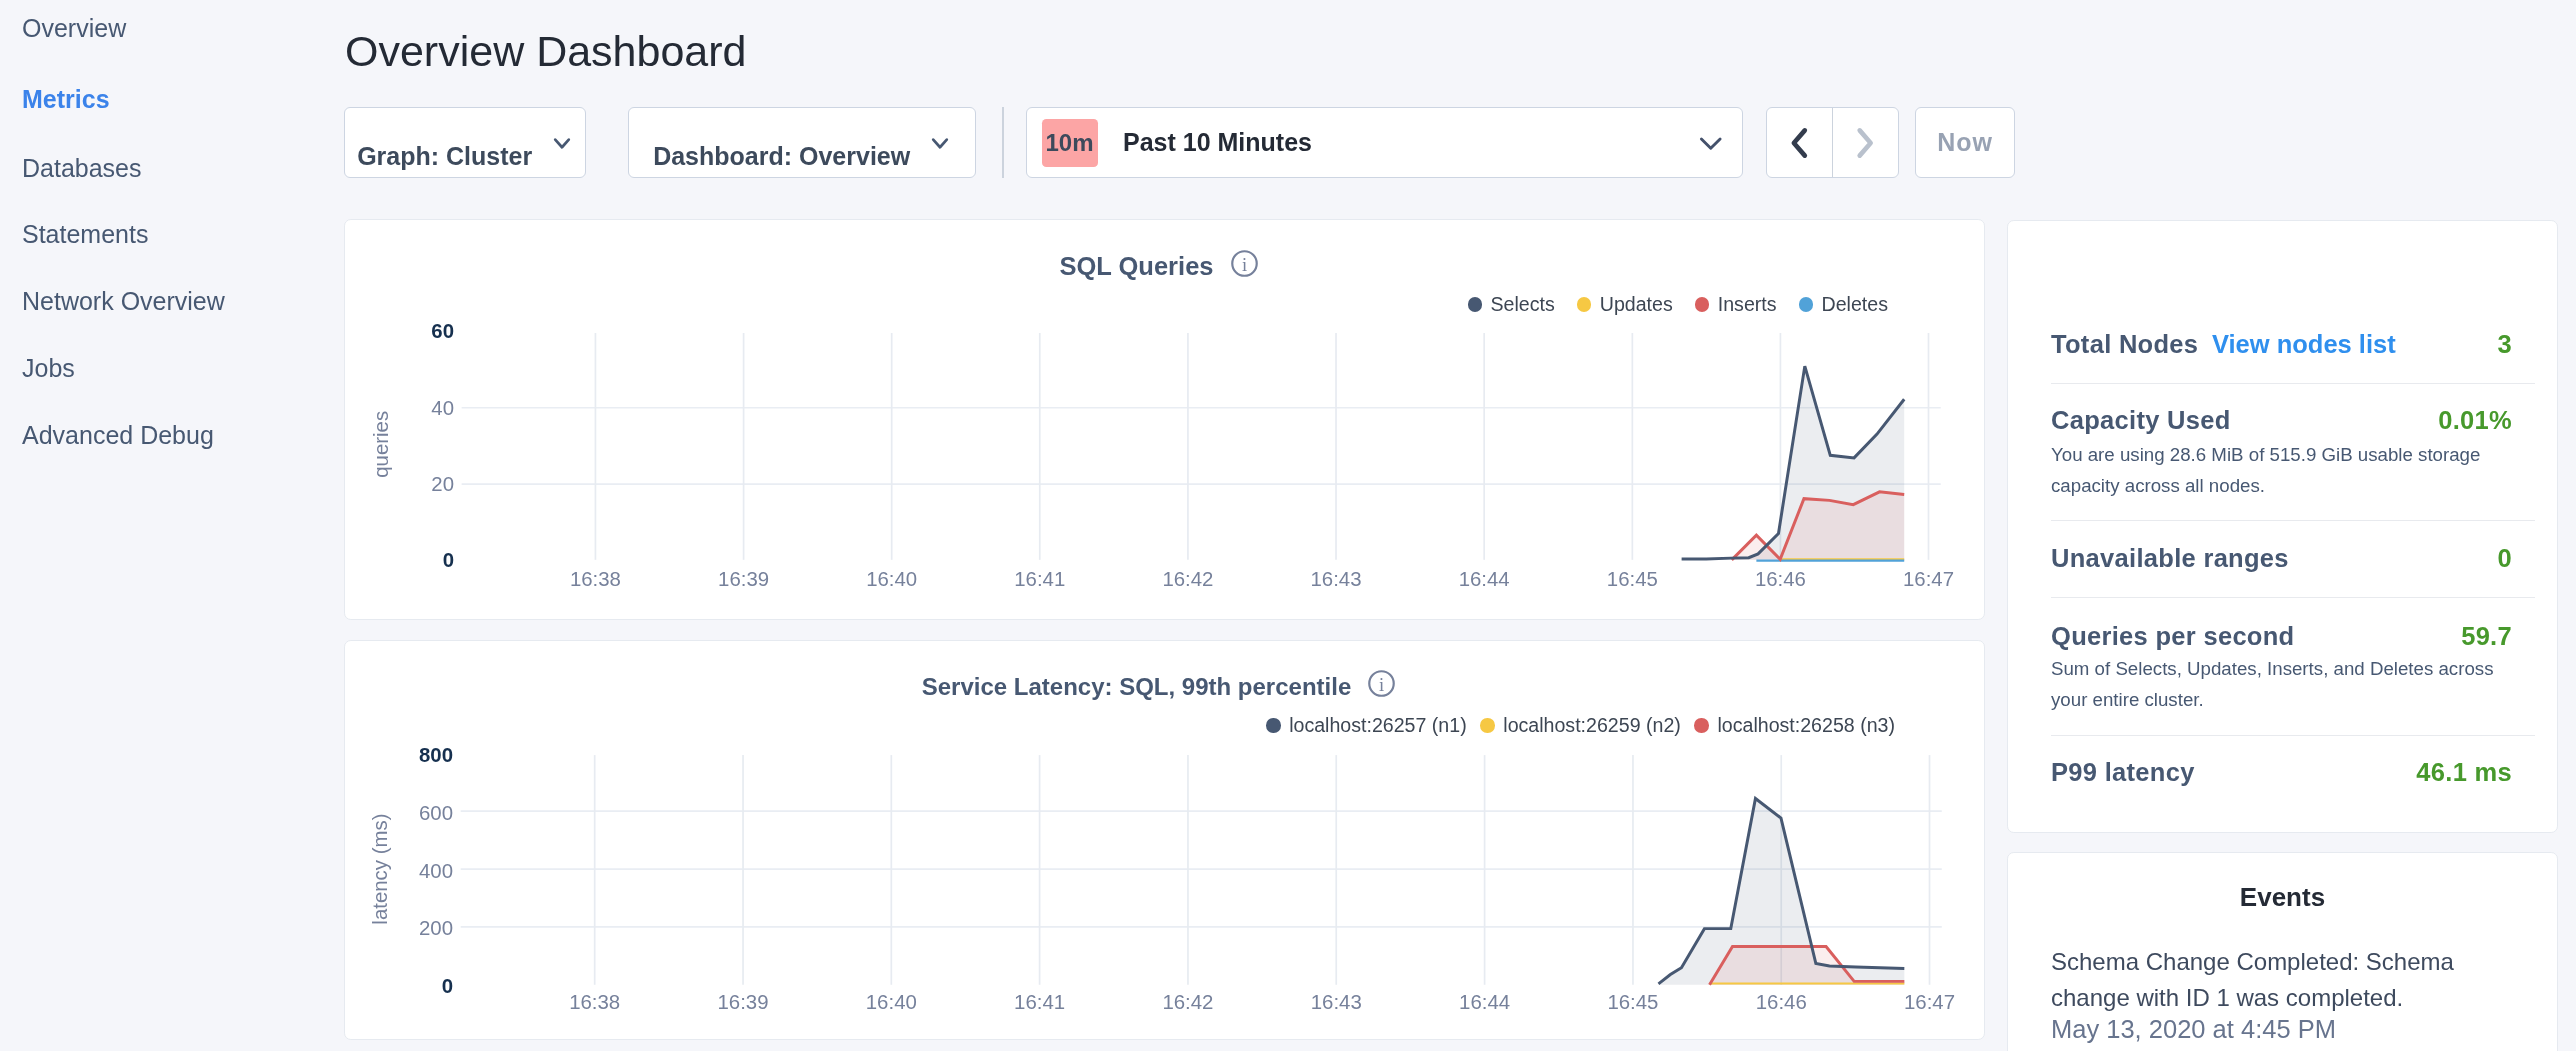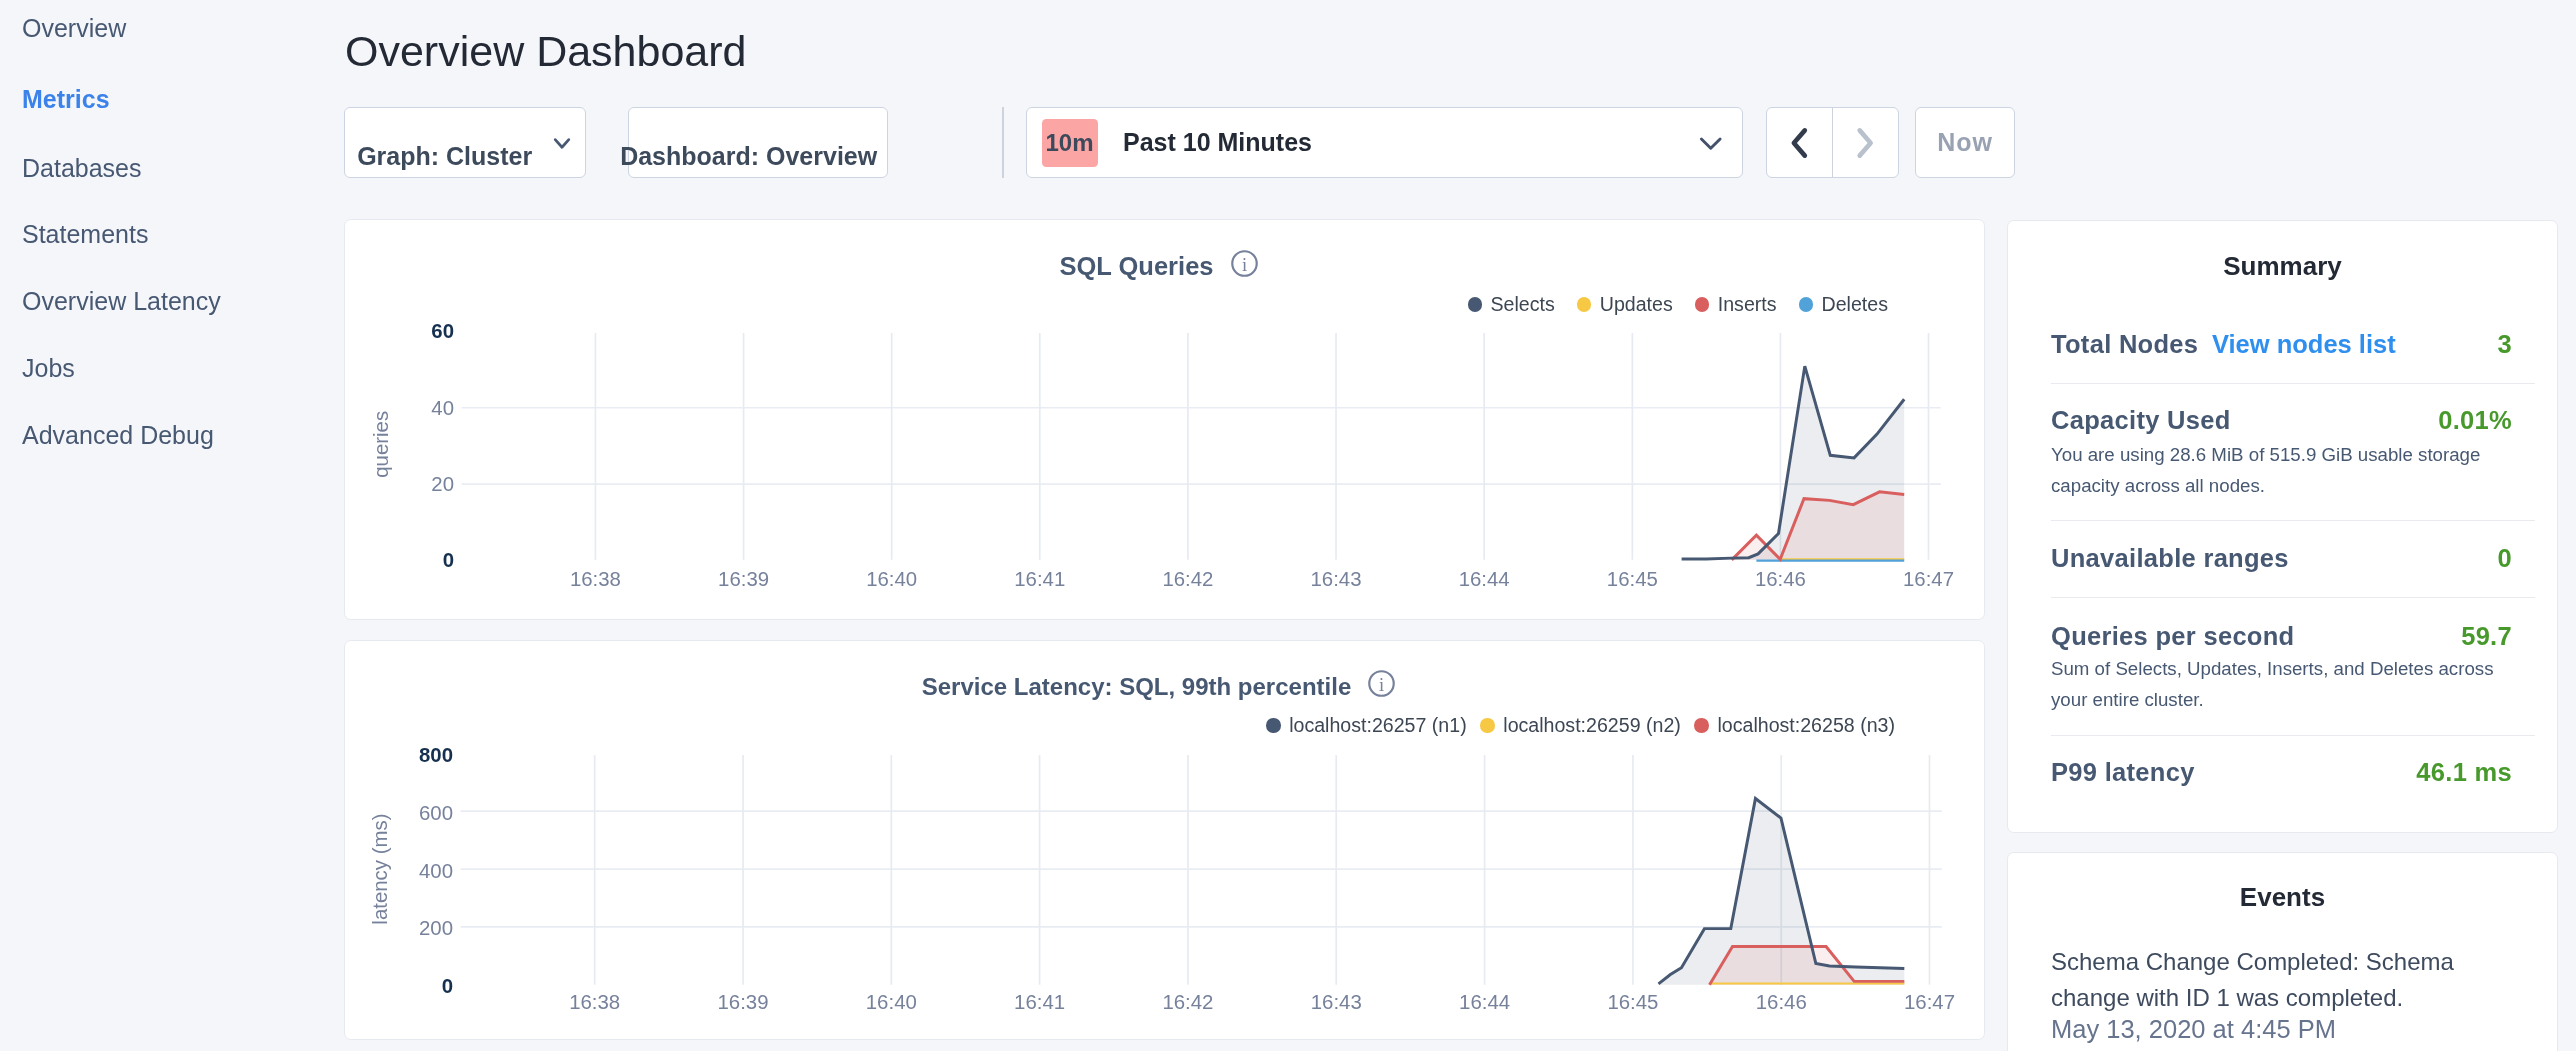--- a/index.html
+++ b/index.html
@@ -40,34 +40,34 @@
   .evline { position:absolute; left:43px; font-size:24px; color:#3e4a5e; line-height:36px; white-space:nowrap; }
   .evdate { position:absolute; left:43px; font-size:25.5px; color:#67748e; white-space:nowrap; }
 </style>
 </head>
 <body>
   <div class="nav">
     <a style="top:16px">Overview</a>
     <a class="active" style="top:87px">Metrics</a>
     <a style="top:156px">Databases</a>
     <a style="top:222px">Statements</a>
-    <a style="top:289px">Overview Latency</a>
+    <a style="top:289px">Network Overview</a>
     <a style="top:356px">Jobs</a>
     <a style="top:423px">Advanced Debug</a>
   </div>
 
   <div id="pgtitle" class="abs">Overview Dashboard</div>
 
   <div class="btn" style="left:344px;width:242px;">
     <span class="lbl">Graph: Cluster</span>
     <svg class="chev" viewBox="0 0 26 26">
       <polyline points="5,9 13,18 21,9" fill="none" stroke="#475872" stroke-width="3.2" stroke-linecap="round" stroke-linejoin="round"></polyline>
     </svg>
   </div>
-  <div class="btn" style="left:628px;width:260px;">
+  <div class="btn" style="left:628px;width:348px;">
     <span class="lbl">Dashboard: Overview</span>
     <svg class="chev" viewBox="0 0 26 26">
       <polyline points="5,9 13,18 21,9" fill="none" stroke="#475872" stroke-width="3.2" stroke-linecap="round" stroke-linejoin="round"></polyline>
     </svg>
   </div>
   <div id="divider1" class="abs"></div>
   <div class="btn" id="timebox">
     <span id="badge10m">10m</span>
     <span id="timelbl">Past 10 Minutes</span>
     <svg id="timechev" width="25.5" height="25.5" viewBox="0 0 30 30" style="position:absolute;right:18.7px;">
@@ -183,21 +183,20 @@
       </svg>
     </div>
     <div class="legend" style="top:73px;right:89px;gap:13.6px;font-size:19.6px;">
       <span class="li"><i style="background:#475872"></i>localhost:26257 (n1)</span>
       <span class="li"><i style="background:#f6c843"></i>localhost:26259 (n2)</span>
       <span class="li"><i style="background:#d95f5e"></i>localhost:26258 (n3)</span>
     </div>
   </div>
 
   <div class="card" id="summary">
-    <div class="cardtitle" style="top:30px">Summary</div>
     <div class="srow" style="top:109px"><span class="k">Total Nodes</span><span class="link">View nodes list</span><span class="v">3</span></div>
     <div class="sdiv" style="top:162px"></div>
     <div class="srow" style="top:185px"><span class="k">Capacity Used</span><span class="v">0.01%</span></div>
     <div class="sdesc" style="top:218px">You are using 28.6 MiB of 515.9 GiB usable storage<br>capacity across all nodes.</div>
     <div class="sdiv" style="top:299px"></div>
     <div class="srow" style="top:323px"><span class="k">Unavailable ranges</span><span class="v">0</span></div>
     <div class="sdiv" style="top:376px"></div>
     <div class="srow" style="top:401px"><span class="k">Queries per second</span><span class="v">59.7</span></div>
     <div class="sdesc" style="top:432px">Sum of Selects, Updates, Inserts, and Deletes across<br>your entire cluster.</div>
     <div class="sdiv" style="top:514px"></div>

